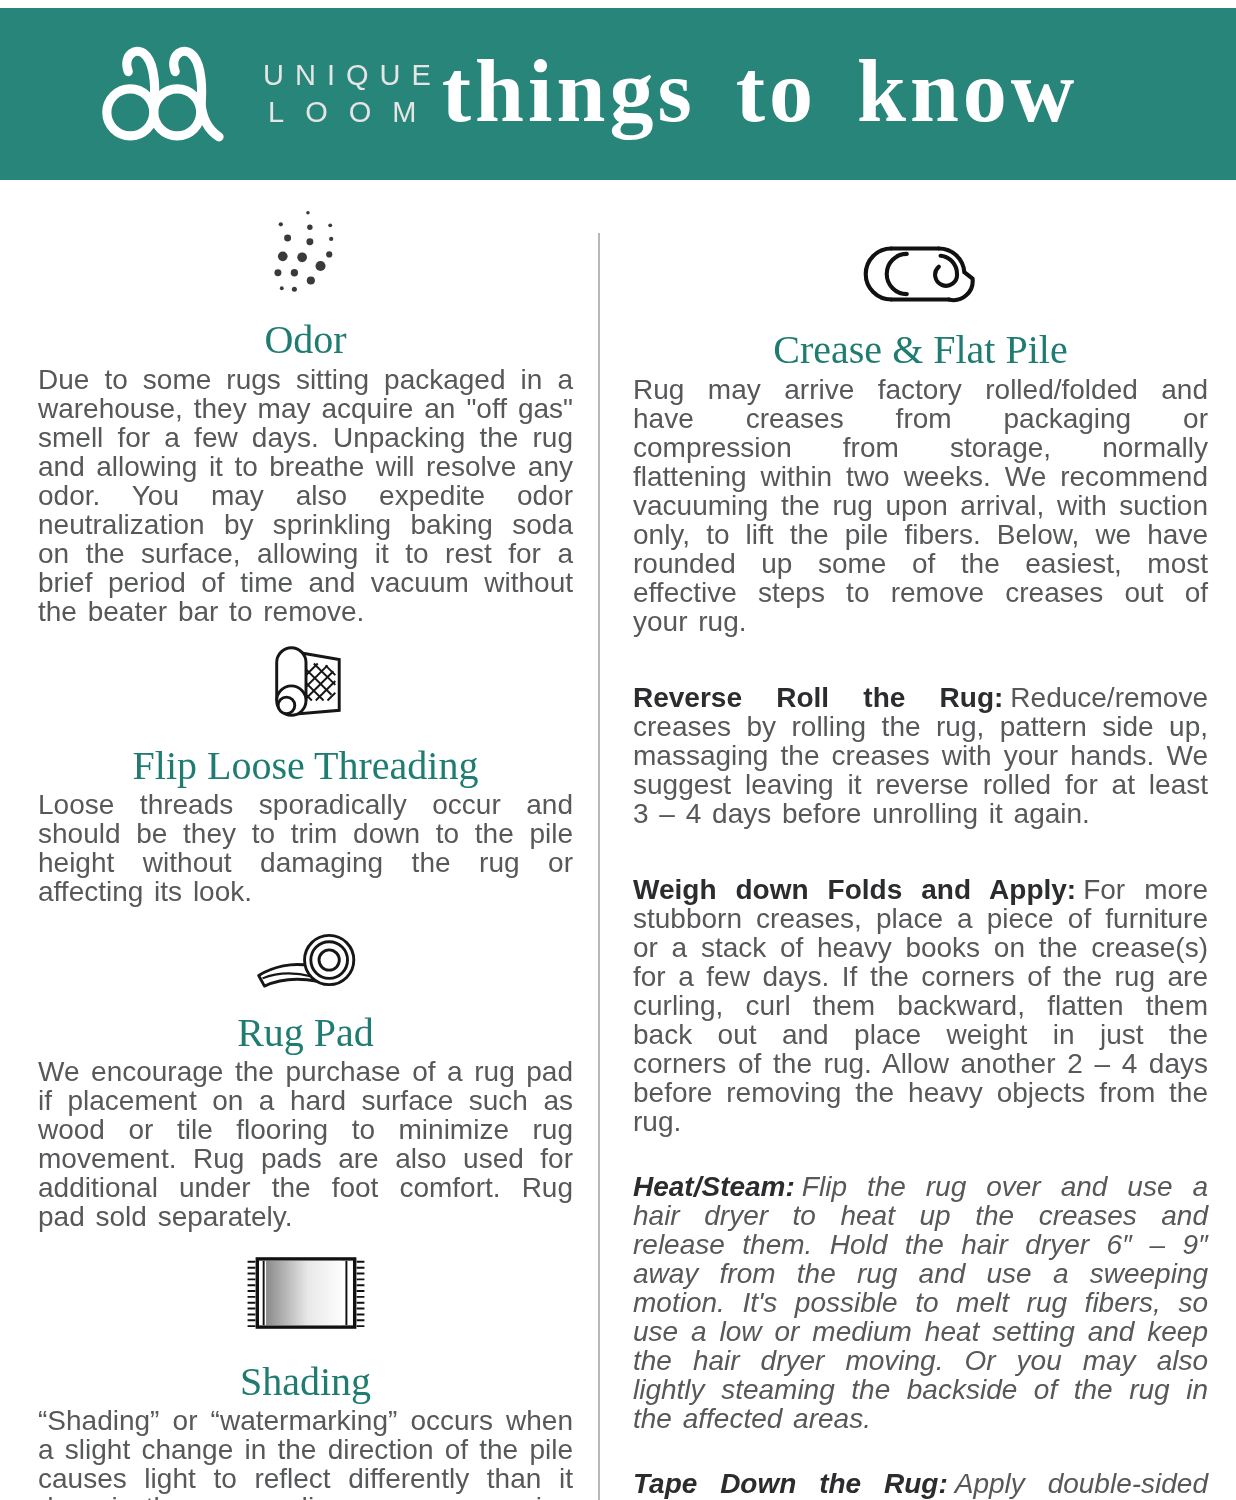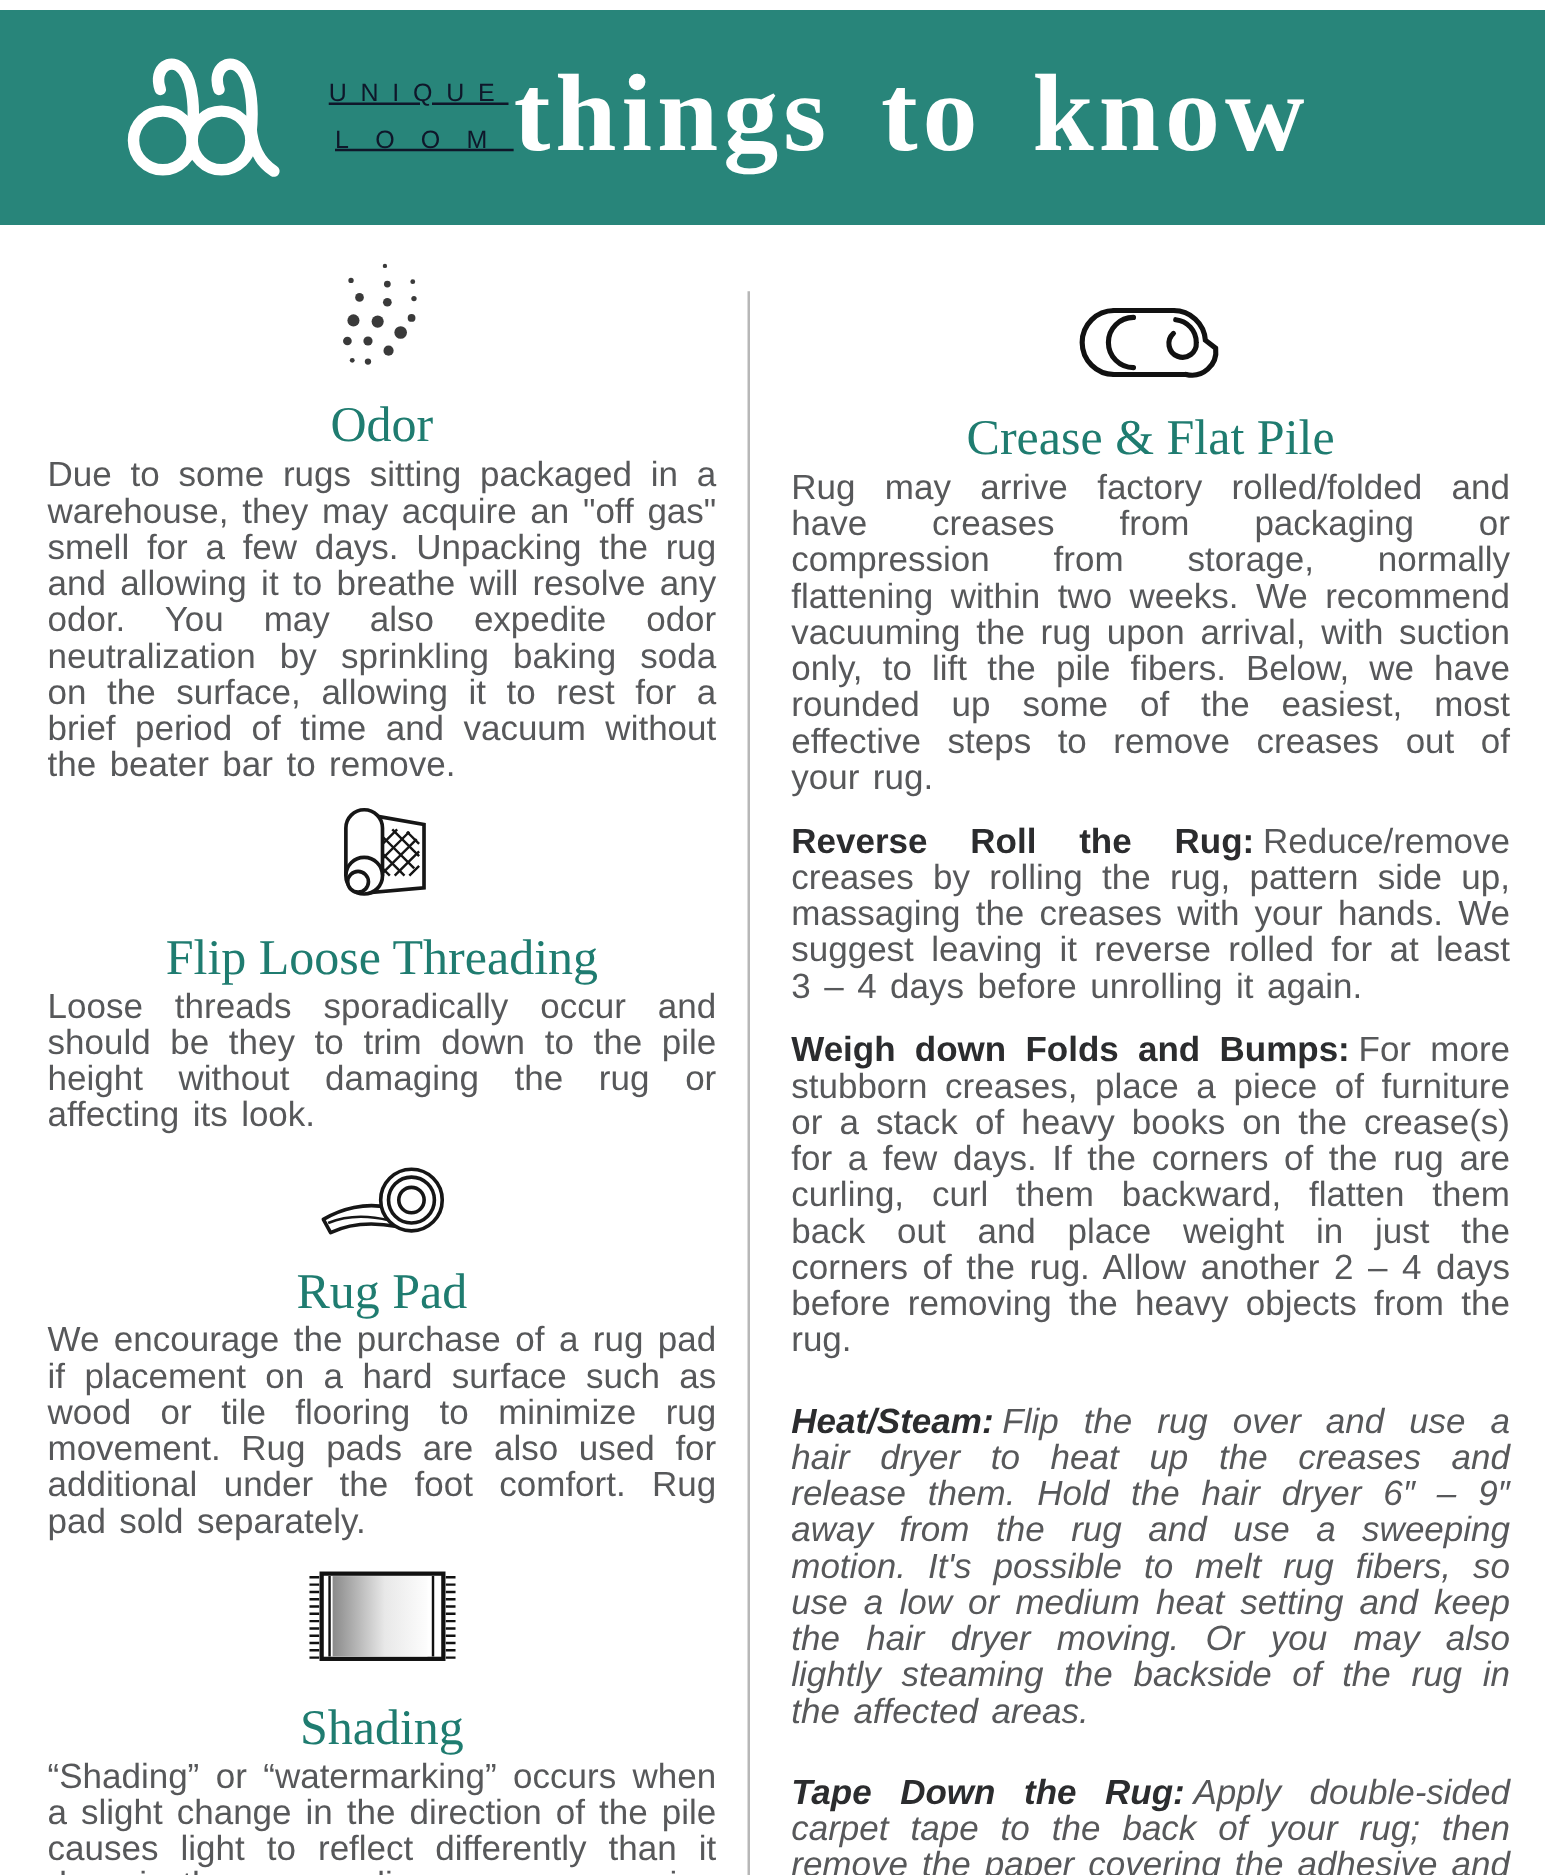--- a/index.html
+++ b/index.html
@@ -20,22 +20,22 @@
   
   .banner{
     margin-top:8px;height:172px;width:100%;
     background:var(--teal,#28857a);
     display:flex;align-items:center;
   }
   .logo{
     margin-left:95px;display:flex;align-items:center;flex:0 0 auto;
   }
   .brand-text{
-    margin-left:26px;color:#0f172a;
-    font-size:20px;line-height:37px;font-weight:400;text-decoration:underline;
+    margin-left:26px;color:#e5e5e5;
+    font-size:29px;line-height:37px;font-weight:400;
   }
   .brand-line1{letter-spacing:11px;}
   .brand-line2{letter-spacing:21px;padding-left:5px;}
   .banner h1{
     flex:1;text-align:left;color:#fff;font-weight:700;
     font-family:"Liberation Serif",serif;
     font-size:88px;letter-spacing:4px;word-spacing:14px;
     padding-right:30px;margin-top:-6px;
   }
   
@@ -71,21 +71,21 @@
   .lw-rugpad-icon{margin-top:27px;}
   .lt-rugpad{margin-top:22px;}
   .lb-rugpad{margin-top:2px;}
   .lw-shading-icon{margin-top:25px;}
   .lt-shading{margin-top:30px;}
   .lb-shading{margin-top:2px;}
   
   .rw-crease-icon{margin-top:61px;}
   .rt-crease{margin-top:21px;}
   .rb-crease{margin-top:3px;}
-  .tip{margin-top:22px;}
+  .tip{margin-top:47px;}
   .tip.t3,.tip.t4{margin-top:36px;font-style:italic;}
   svg{display:inline-block;vertical-align:top;}
 </style>
 </head>
 <body>
 
 <div class="page">
 
   <header class="banner">
     <div class="logo">
@@ -193,21 +193,21 @@
         </svg>
       </div>
       <h2 class="section-title rt-crease">Crease &amp; Flat Pile</h2>
       <p class="body-text rb-crease">Rug may arrive factory rolled/folded and have creases from packaging or compression from storage, normally flattening within two weeks. We recommend vacuuming the rug upon arrival, with suction only, to lift the pile fibers. Below, we have rounded up some of the easiest, most effective steps to remove creases out of your rug.</p>
 
       <p class="body-text tip t1">
         <span class="tip-label">Reverse Roll the Rug:</span><span>Reduce/remove creases by rolling the rug, pattern side up, massaging the creases with your hands. We suggest leaving it reverse rolled for at least 3 – 4 days before unrolling it again.</span>
       </p>
 
       <p class="body-text tip t2">
-        <span class="tip-label">Weigh down Folds and Bumps:</span><span>For more stubborn creases, place a piece of furniture or a stack of heavy books on the crease(s) for a few days. If the corners of the rug are curling, curl them backward, flatten them back out and place weight in just the corners of the rug. Allow another 2 – 4 days before removing the heavy objects from the rug.</span>
+        <span class="tip-label">Weigh down Folds and Apply:</span><span>For more stubborn creases, place a piece of furniture or a stack of heavy books on the crease(s) for a few days. If the corners of the rug are curling, curl them backward, flatten them back out and place weight in just the corners of the rug. Allow another 2 – 4 days before removing the heavy objects from the rug.</span>
       </p>
 
       <p class="body-text tip t3">
         <span class="tip-label">Heat/Steam:</span><span>Flip the rug over and use a hair dryer to heat up the creases and release them. Hold the hair dryer 6″ – 9″ away from the rug and use a sweeping motion. It's possible to melt rug fibers, so use a low or medium heat setting and keep the hair dryer moving. Or you may also lightly steaming the backside of the rug in the affected areas.</span>
       </p>
 
       <p class="body-text tip t4">
         <span class="tip-label">Tape Down the Rug:</span><span>Apply double-sided carpet tape to the back of your rug; then remove the paper covering the adhesive and smooth the rug over the floor. Press the tape down firmly, smoothing it as you go. Carpet tape works on hard floors and on existing wall-to-wall carpet, holding your rug in place. If you have laminate flooring, purchase a less adhesive double-sided tape to prevent the laminate from buckling or otherwise being damaged.</span>
       </p>
 

